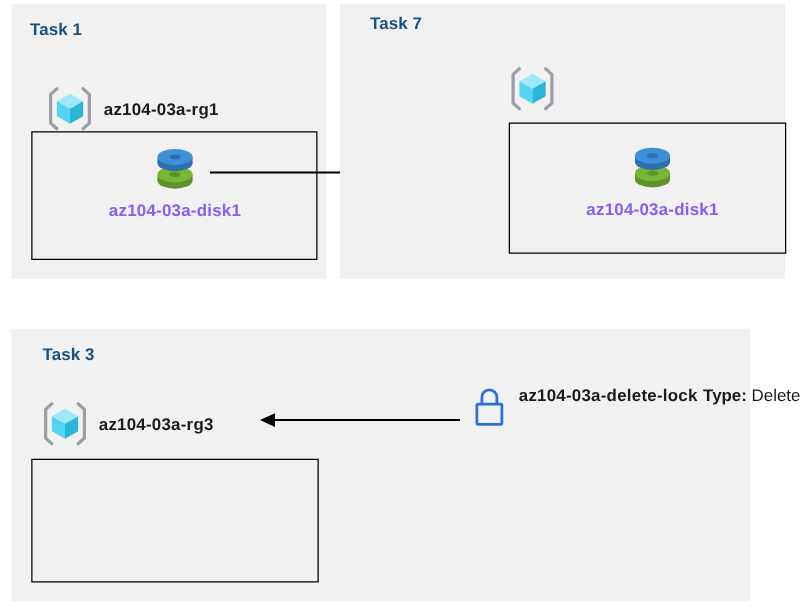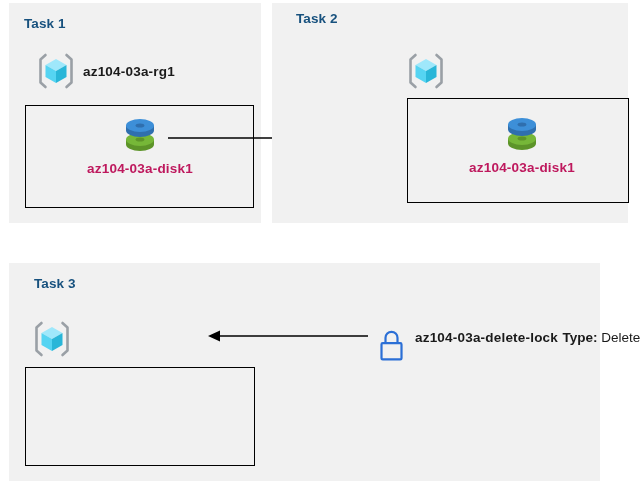--- a/index.html
+++ b/index.html
@@ -56,21 +56,21 @@
   #box-task3 { left: 25px;  top: 367px; width: 230px; height: 99px; }
 
   
   .rg-item {
     position: absolute;
     display: flex;
     align-items: center;
     gap: 7px;
     white-space: nowrap;
   }
-  #rg1 { left: 36px;  top: 52px; text-align: right; }
+  #rg1 { left: 36px;  top: 68px; text-align: right; }
   #rg2 { left: 406px; top: 52px; }
   #rg3 { left: 32px;  top: 320px; }
 
   .rg-icon { width: 40px; height: 38px; display: block; flex: 0 0 auto; }
 
   .rg-label {
     font-size: 13.5px;
     font-weight: bold;
     color: #1a1a1a;
     letter-spacing: .2px;
@@ -85,21 +85,21 @@
   #disk1 { left: 70px;  top: 113px; }
   #disk2 { left: 452px; top: 112px; }
   #disk3 { left: 68px;  top: 375px; }
 
   .disk-icon { width: 46px; height: 44px; display: block; margin: 0 auto; }
 
   .disk-label {
     margin-top: 4px;
     font-size: 13.5px;
     font-weight: bold;
-    color: #be185d;
+    color: #8b5cf6;
     letter-spacing: .2px;
     white-space: nowrap;
   }
 
   
   .arrow-svg { position: absolute; overflow: visible; }
   #arrow-move   { left: 168px; top: 128px; width: 306px; height: 20px; }
   #arrow-lock   { left: 208px; top: 326px; width: 160px; height: 20px; }
 
   .arrow-label {
@@ -109,21 +109,21 @@
     color: #1a1a1a;
     white-space: nowrap;
     letter-spacing: .1px;
   }
   #label-move { left: 281px; top: 119px; }
 
   
   #lock-block {
     position: absolute;
     left: 377px;
-    top: 328px;
+    top: 308px;
     display: flex;
     align-items: flex-start;
     gap: 9px;
     white-space: nowrap;
   }
   .lock-icon { width: 29px; height: 33px; display: block; flex: 0 0 auto; margin-top: 1px; }
   .lock-texts { display: block; }
   .lock-name {
     font-size: 13.5px;
     font-weight: bold;
@@ -180,21 +180,21 @@
     <div class="disk-label">az104-03a-disk1</div>
   </div>
 
   <div class="arrow-label" id="label-move">Move resource</div>
   <svg class="arrow-svg" id="arrow-move" viewBox="0 0 306 20" xmlns="http://www.w3.org/2000/svg">
     <line x1="0" y1="10" x2="292" y2="10" stroke="#000000" stroke-width="1.5"></line>
     <polygon points="292,4.5 304,10 292,15.5" fill="#000000"></polygon>
   </svg>
 
   <div class="panel" id="panel-task2"></div>
-  <div class="panel-title" id="title-task2">Task 2</div>
+  <div class="panel-title" id="title-task2">Task 7</div>
 
   <div class="rg-item" id="rg2">
     <span class="rg-icon-wrap">
       <svg class="rg-icon" viewBox="0 0 40 38" xmlns="http://www.w3.org/2000/svg">
         <path d="M9.5 3 L4.5 7.5 L4.5 30.5 L9.5 35" fill="none" stroke="#9aa0a6" stroke-width="2.6" stroke-linecap="round" stroke-linejoin="round"></path>
         <path d="M30.5 3 L35.5 7.5 L35.5 30.5 L30.5 35" fill="none" stroke="#9aa0a6" stroke-width="2.6" stroke-linecap="round" stroke-linejoin="round"></path>
         <polygon points="20,7 30.5,13 20,19 9.5,13" fill="#9fe8fb"></polygon>
         <polygon points="9.5,13 20,19 20,31 9.5,25" fill="#55d4f2"></polygon>
         <polygon points="30.5,13 30.5,25 20,31 20,19" fill="#29b6d8"></polygon>
       </svg>
@@ -225,20 +225,21 @@
   <div class="rg-item" id="rg3">
     <span class="rg-icon-wrap">
       <svg class="rg-icon" viewBox="0 0 40 38" xmlns="http://www.w3.org/2000/svg">
         <path d="M9.5 3 L4.5 7.5 L4.5 30.5 L9.5 35" fill="none" stroke="#9aa0a6" stroke-width="2.6" stroke-linecap="round" stroke-linejoin="round"></path>
         <path d="M30.5 3 L35.5 7.5 L35.5 30.5 L30.5 35" fill="none" stroke="#9aa0a6" stroke-width="2.6" stroke-linecap="round" stroke-linejoin="round"></path>
         <polygon points="20,7 30.5,13 20,19 9.5,13" fill="#9fe8fb"></polygon>
         <polygon points="9.5,13 20,19 20,31 9.5,25" fill="#55d4f2"></polygon>
         <polygon points="30.5,13 30.5,25 20,31 20,19" fill="#29b6d8"></polygon>
       </svg>
     </span>
+    <span class="rg-label">az104-03a-rg3</span>
   </div>
 
   <svg class="arrow-svg" id="arrow-lock" viewBox="0 0 160 20" xmlns="http://www.w3.org/2000/svg">
     <line x1="160" y1="10" x2="12" y2="10" stroke="#000000" stroke-width="1.5"></line>
     <polygon points="12,4.5 0,10 12,15.5" fill="#000000"></polygon>
   </svg>
 
   <div id="lock-block">
     <span>
       <svg class="lock-icon" viewBox="0 0 29 33" xmlns="http://www.w3.org/2000/svg">

